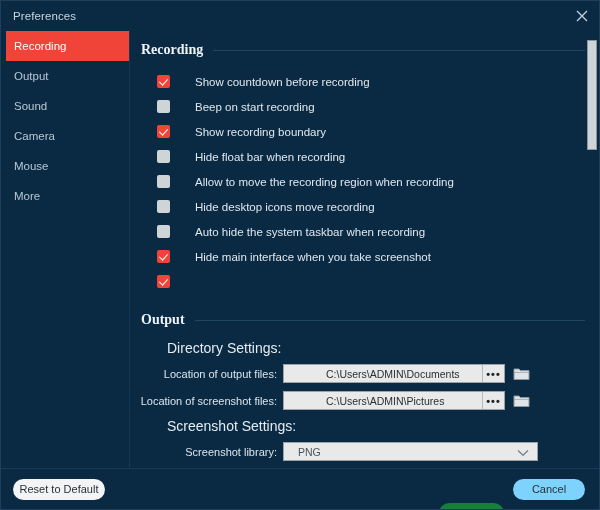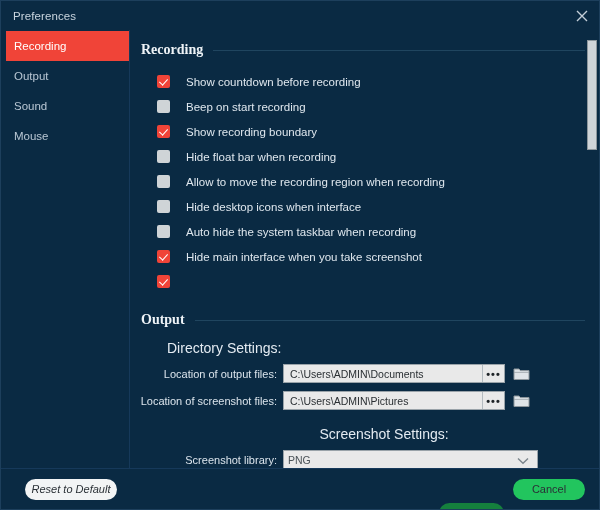--- a/index.html
+++ b/index.html
@@ -101,21 +101,21 @@
   .box.on::after {
     content: "";
     position: absolute;
     left: 3.5px; top: 1.5px;
     width: 4px; height: 7px;
     border: solid #fff;
     border-width: 0 1.8px 1.8px 0;
     transform: rotate(42deg);
   }
   .chk-label {
-    margin-left: 16px;
+    margin-left: 25px;
     color: #dfe7ee;
     font-size: 11.5px;
   }
 
   .sub-head {
     color: #e4ebf2;
     font-size: 14px;
     margin: 12px 0 0 36px;
   }
   .field-row {
@@ -128,20 +128,21 @@
     color: #dbe4ec;
     font-size: 11px;
     padding-right: 6px;
   }
   .input-wrap {
     width: 222px; height: 19px;
     background: #e9e9e9;
     border: 1px solid #9aa3a9;
     display: flex; align-items: center;
     position: relative;
+    padding-left: 36px;
   }
   .input-val {
     flex: 1;
     padding-left: 6px;
     color: #2a2f33;
     font-size: 10.5px;
     white-space: nowrap; overflow: hidden;
   }
   .dots-btn {
     width: 22px; height: 17px;
@@ -161,21 +162,21 @@
   }
 
   .select-wrap {
     width: 255px; height: 19px;
     background: #e9e9e9;
     border: 1px solid #9aa3a9;
     display: flex; align-items: center;
     cursor: pointer;
   }
   .select-val {
-    flex: 1; padding-left: 4px;
+    flex: 1; padding-left: 14px;
     color: #4b5358; font-size: 10.5px;
   }
   .chev { margin-right: 8px; }
 
   
   .scrolltrack {
     position: absolute; right: 2px; top: 31px;
     width: 10px; height: 436px;
     background: transparent;
   }
@@ -196,33 +197,33 @@
     display: flex; align-items: center;
   }
   .btn {
     border-radius: 11px;
     font-size: 11px;
     display: flex; align-items: center; justify-content: center;
     cursor: pointer;
     border: 1px solid transparent;
   }
   .btn-reset {
-    margin-left: 24px;
+    margin-left: 12px;
     width: 92px; height: 21px;
-    background: #f2f4f5; color: #2a3036; font-style: italic;
+    background: #f2f4f5; color: #2a3036;
   }
   .btn-ok {
     margin-left: auto;
     width: 65px; height: 21px;
     background: #15803d; color: #ffffff; margin-top: 48px;
   }
   .btn-cancel {
     margin-left: 9px; margin-right: 16px;
     width: 72px; height: 21px;
-    background: #22c55e; color: #2a3036;
+    background: #7dd3fc; color: #2a3036;
   }
 </style>
 </head>
 <body>
 
 <div class="window">
 
   <div class="titlebar">
     <div class="titlebar-text">Preferences</div>
     <div class="close-btn">
@@ -236,21 +237,27 @@
     <div class="side-item active">
       <span>Recording</span>
     </div>
     <div class="side-item">
       <span>Output</span>
     </div>
     <div class="side-item">
       <span>Sound</span>
     </div>
     <div class="side-item">
+      <span>Camera</span>
+    </div>
+    <div class="side-item">
       <span>Mouse</span>
+    </div>
+    <div class="side-item">
+      <span>More</span>
     </div>
   </div>
 
   <div class="content">
 
     <div class="sec-head">
       <div class="t">Recording</div>
       <div class="rule"></div>
     </div>
 
@@ -270,21 +277,21 @@
       <div class="chk-row">
         <div class="box off"></div>
         <div class="chk-label">Hide float bar when recording</div>
       </div>
       <div class="chk-row">
         <div class="box off"></div>
         <div class="chk-label">Allow to move the recording region when recording</div>
       </div>
       <div class="chk-row">
         <div class="box off"></div>
-        <div class="chk-label">Hide desktop icons when interface</div>
+        <div class="chk-label">Hide desktop icons move recording</div>
       </div>
       <div class="chk-row">
         <div class="box off"></div>
         <div class="chk-label">Auto hide the system taskbar when recording</div>
       </div>
       <div class="chk-row">
         <div class="box on"></div>
         <div class="chk-label">Hide main interface when you take screenshot</div>
       </div>
       <div class="chk-row">
@@ -324,21 +331,21 @@
         </div>
       </div>
       <div class="folder-btn">
         <svg width="17" height="15" viewBox="0 0 17 15">
           <path d="M1 3 H6 L7.4 4.6 H16 V13.5 H1 Z" fill="#dfe4e8" stroke="#8d969c" stroke-width="1"></path>
           <path d="M1 6.4 H16" stroke="#9aa3a9" stroke-width="0.8"></path>
         </svg>
       </div>
     </div>
 
-    <div class="sub-head" style="margin-top:16px;text-align:center;">Screenshot Settings:</div>
+    <div class="sub-head" style="margin-top:8px;">Screenshot Settings:</div>
 
     <div class="field-row">
       <div class="field-label">Screenshot library:</div>
       <div class="select-wrap">
         <div class="select-val">PNG</div>
         <div class="chev">
           <svg width="12" height="8" viewBox="0 0 12 8">
             <path d="M1 1.5 L6 6.2 L11 1.5" stroke="#7b858c" stroke-width="1.4" fill="none"></path>
           </svg>
         </div>

